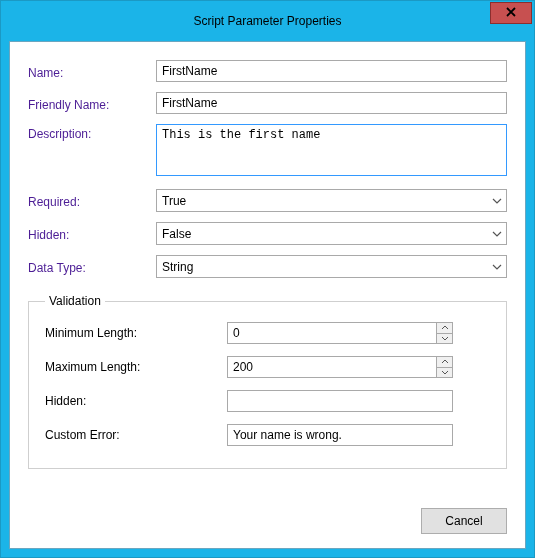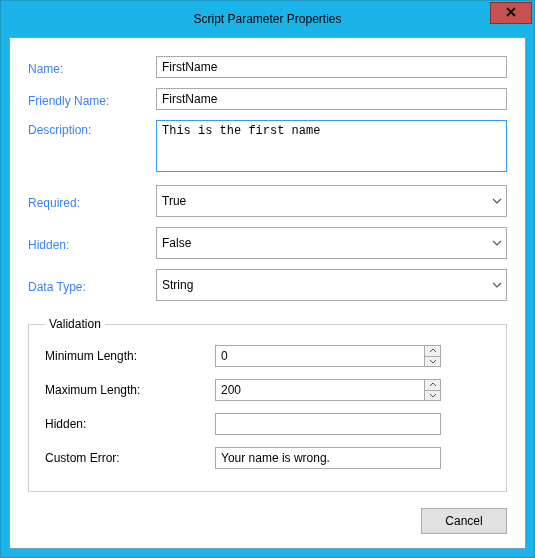--- a/index.html
+++ b/index.html
@@ -33,49 +33,49 @@
     background: #fff;
     border: 1px solid #6aa6c0;
     padding: 18px 18px 14px 18px;
     display: flex; flex-direction: column;
   }
   .row {
     display: flex; align-items: center;
     margin-bottom: 10px;
   }
   .row.tall { align-items: flex-start; }
-  .lbl { width: 128px; color: #3b82f6; padding-top: 3px;}
+  .lbl { width: 128px; color: #4c1d95; padding-top: 3px;}
   .fld { flex: 1; }
   input[type=text], textarea, .select, .spinner input {
     width: 100%;
     border: 1px solid #a9a9a9;
     padding: 3px 5px;
     background: #fff;
     color: #000;
     outline: none;
   }
   textarea {
     height: 52px; resize: none;
     border: 1px solid #3399ff;
     font-family: Liberation Mono, monospace;
   }
   .select {
-    position: relative; height: 32px; display: flex; align-items: center;
+    position: relative; height: 23px; display: flex; align-items: center;
     padding-right: 22px;
   }
   .select .arrow {
     position: absolute; right: 4px; top: 50%; transform: translateY(-50%);
   }
   .select .arrow svg { width: 10px; height: 6px; display: block; }
   fieldset.validation {
     border: 1px solid #cfcfcf;
     margin: 6px 0 0 0; padding: 14px 16px 14px 16px;
   }
   fieldset.validation legend { padding: 0 4px; color: #000; }
-  .vrow { display: flex; align-items: center; margin-bottom: 12px; }
+  .vrow { display: flex; align-items: center; margin-bottom: 12px; gap: 12px; }
   .vrow:last-child { margin-bottom: 8px; }
   .vlbl { width: 170px; }
   .vfld { width: 226px; }
   .spinner { display: flex; }
   .spinner input { border-right: none; }
   .spin-btns {
     width: 18px; display: flex; flex-direction: column;
     border: 1px solid #a9a9a9;
   }
   .spin-btns div {

